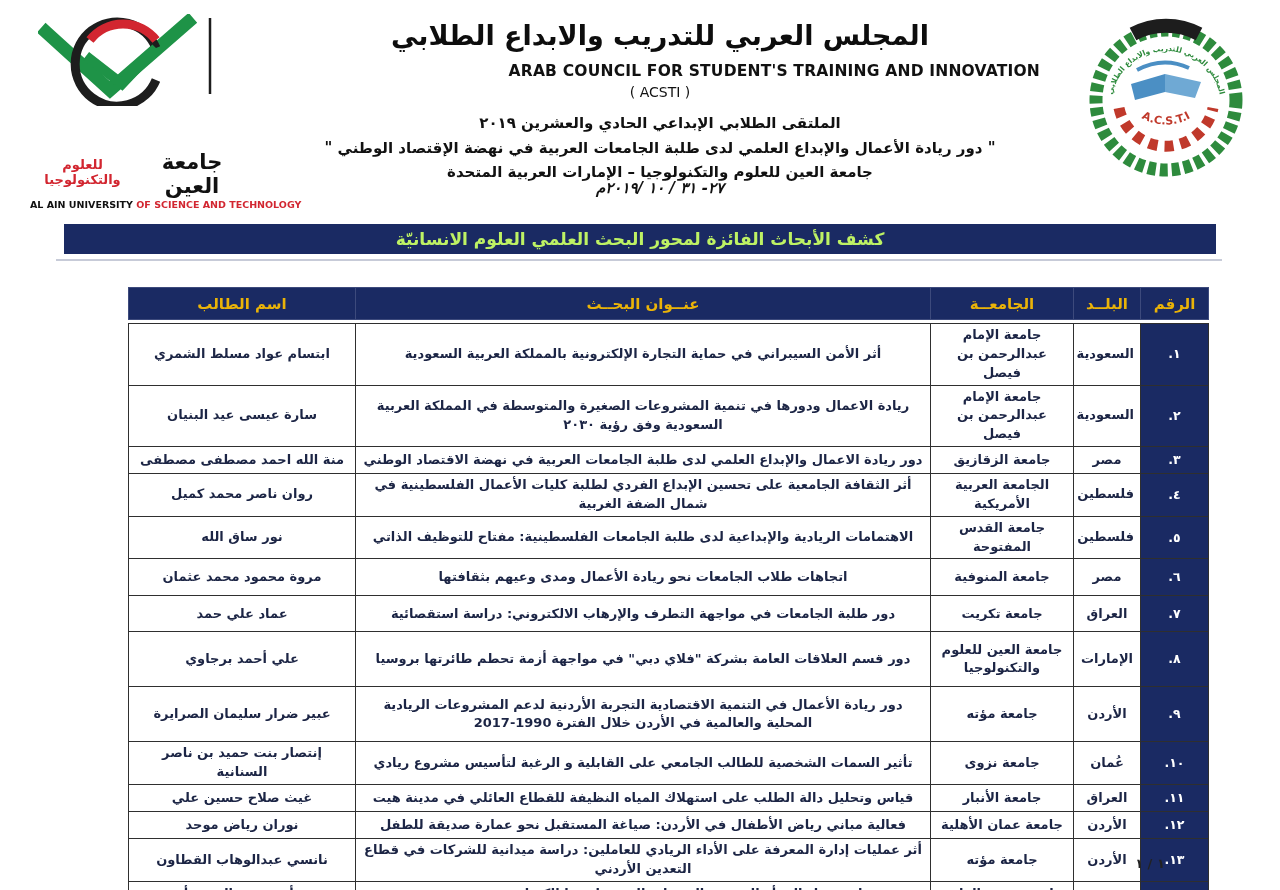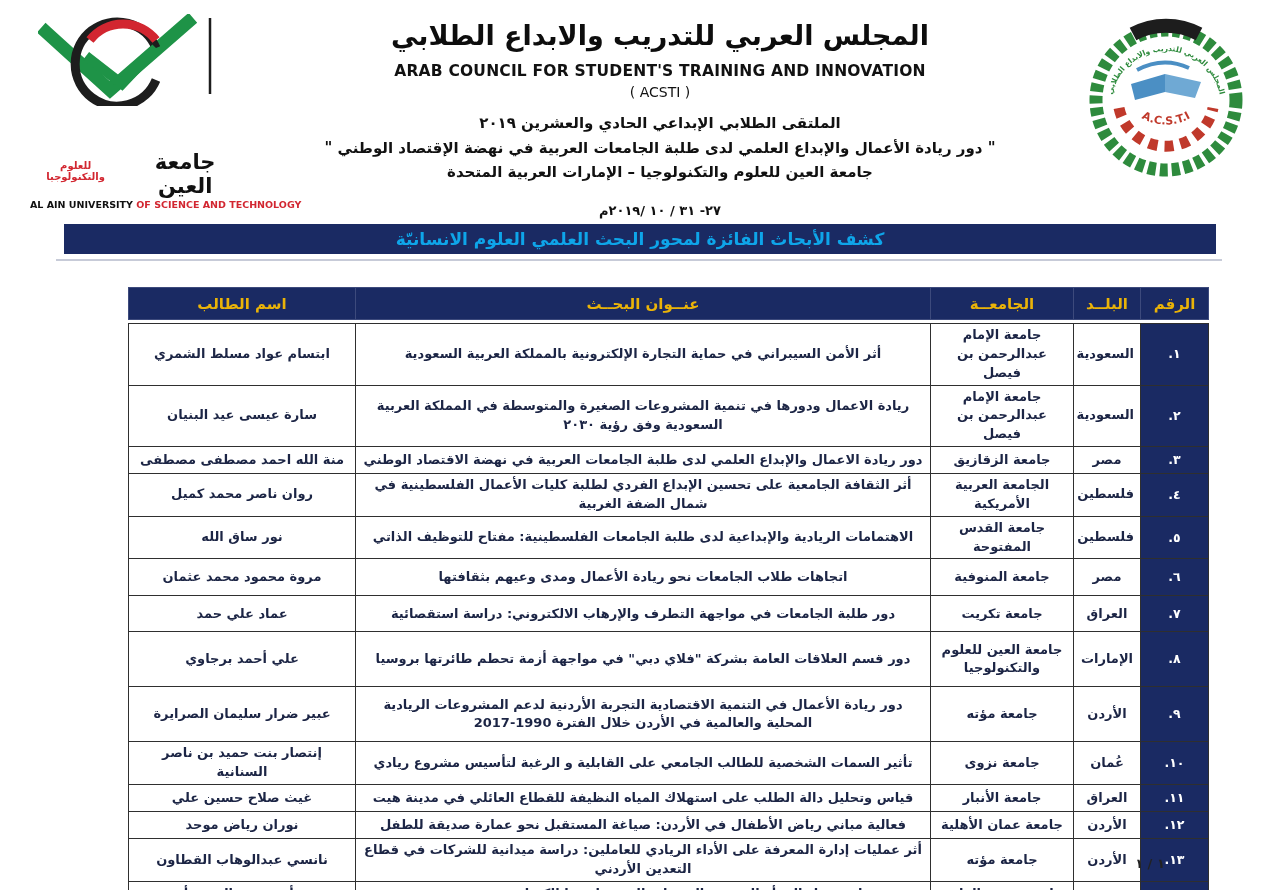--- a/index.html
+++ b/index.html
@@ -1,29 +1,29 @@
 <!DOCTYPE html>
 <html lang="ar" style="--navy: #1a2a63; --green: #1e9347; --red: #d22630; --blue: #4b8fc4;"><head>
 <meta charset="utf-8">
 <style>
   html,body{margin:0;padding:0;background:#fff;}
   .page{position:relative;width:1280px;height:890px;background:#ffffff;overflow:hidden;
         font-family:"DejaVu Sans",sans-serif;color:#111;}
   
   .hdr-center{position:absolute;left:280px;width:760px;text-align:center;direction:rtl;}
   .t-main{top:20px;font-size:27px;font-weight:bold;color:#0d0d0d;}
-  .t-en{top:62px;font-size:15.5px;font-weight:bold;direction:ltr;letter-spacing:.2px;}
+  .t-en{top:62px;font-size:15.5px;font-weight:bold;direction:ltr;letter-spacing:.2px;text-align:right;}
   .t-acr{top:84px;font-size:14px;font-weight:normal;direction:ltr;}
   .t-event{top:114px;font-size:15px;font-weight:bold;}
   .t-theme{top:139px;font-size:15px;font-weight:bold;}
   .t-venue{top:163px;font-size:15px;font-weight:bold;}
-  .t-date{top:203px;font-size:13px;font-weight:bold;}
+  .t-date{top:179px;font-size:15px;font-weight:bold;font-style:italic;}
   
   .banner{position:absolute;top:224px;left:64px;width:1152px;height:30px;background:var(--navy,#1a2a63);
-          color:#0ea5e9;display:flex;align-items:center;justify-content:center;
+          color:#bef264;display:flex;align-items:center;justify-content:center;
           font-size:17px;font-weight:bold;direction:rtl;}
   .banner-underline{position:absolute;top:259px;left:56px;width:1166px;height:2px;background:#c7cbd8;}
   
   .tbl-wrap{position:absolute;top:287px;left:128px;width:1080px;}
   table{border-collapse:collapse;table-layout:fixed;width:1080px;direction:rtl;}
   thead th{background:var(--navy,#1a2a63);color:#eab308;font-size:15px;font-weight:bold;
            height:31px;border:1px solid #3d4a7c;padding:0 4px;}
   tbody td{border:1px solid #2f2f2f;font-size:13px;font-weight:bold;color:#1c2545;
            text-align:center;vertical-align:middle;padding:2px 6px;line-height:1.45;}
   tbody td.c-num{background:var(--navy,#1a2a63);color:#fff;font-size:12.5px;}
@@ -31,21 +31,21 @@
   tbody tr.spacer{height:4px;}
   tbody tr.spacer td{border:none;background:#fff;padding:0;}
   tbody tr:nth-child(2),tbody tr:nth-child(3){height:52px;}
   tbody tr:nth-child(7){height:37px;}
   tbody tr:nth-child(8){height:36px;}
   tbody tr:nth-child(9),tbody tr:nth-child(10){height:55px;}
   
   .logo-left{position:absolute;left:30px;top:14px;width:215px;height:140px;text-align:center;}
   .logo-left .ar-line{display:flex;direction:rtl;align-items:baseline;justify-content:center;gap:4px;margin-top:-4px;}
   .logo-left .ar-big{font-size:21px;font-weight:bold;color:#111;margin-top:44px;}
-  .logo-left .ar-small{font-size:10px;font-weight:bold;color:var(--red,#d22630);}
+  .logo-left .ar-small{font-size:13px;font-weight:bold;color:var(--red,#d22630);}
   .logo-left .en-line{font-size:9.5px;font-weight:bold;color:#111;margin-top:1px;white-space:nowrap;}
   .logo-left .en-line .red{color:var(--red,#d22630);}
   .logo-right{position:absolute;left:1085px;top:8px;width:162px;height:170px;}
   
   .page-num{position:absolute;top:856px;left:1095px;width:110px;text-align:center;
             direction:rtl;font-size:13px;font-weight:bold;color:#222;}
 </style>
 </head>
 <body>
 

